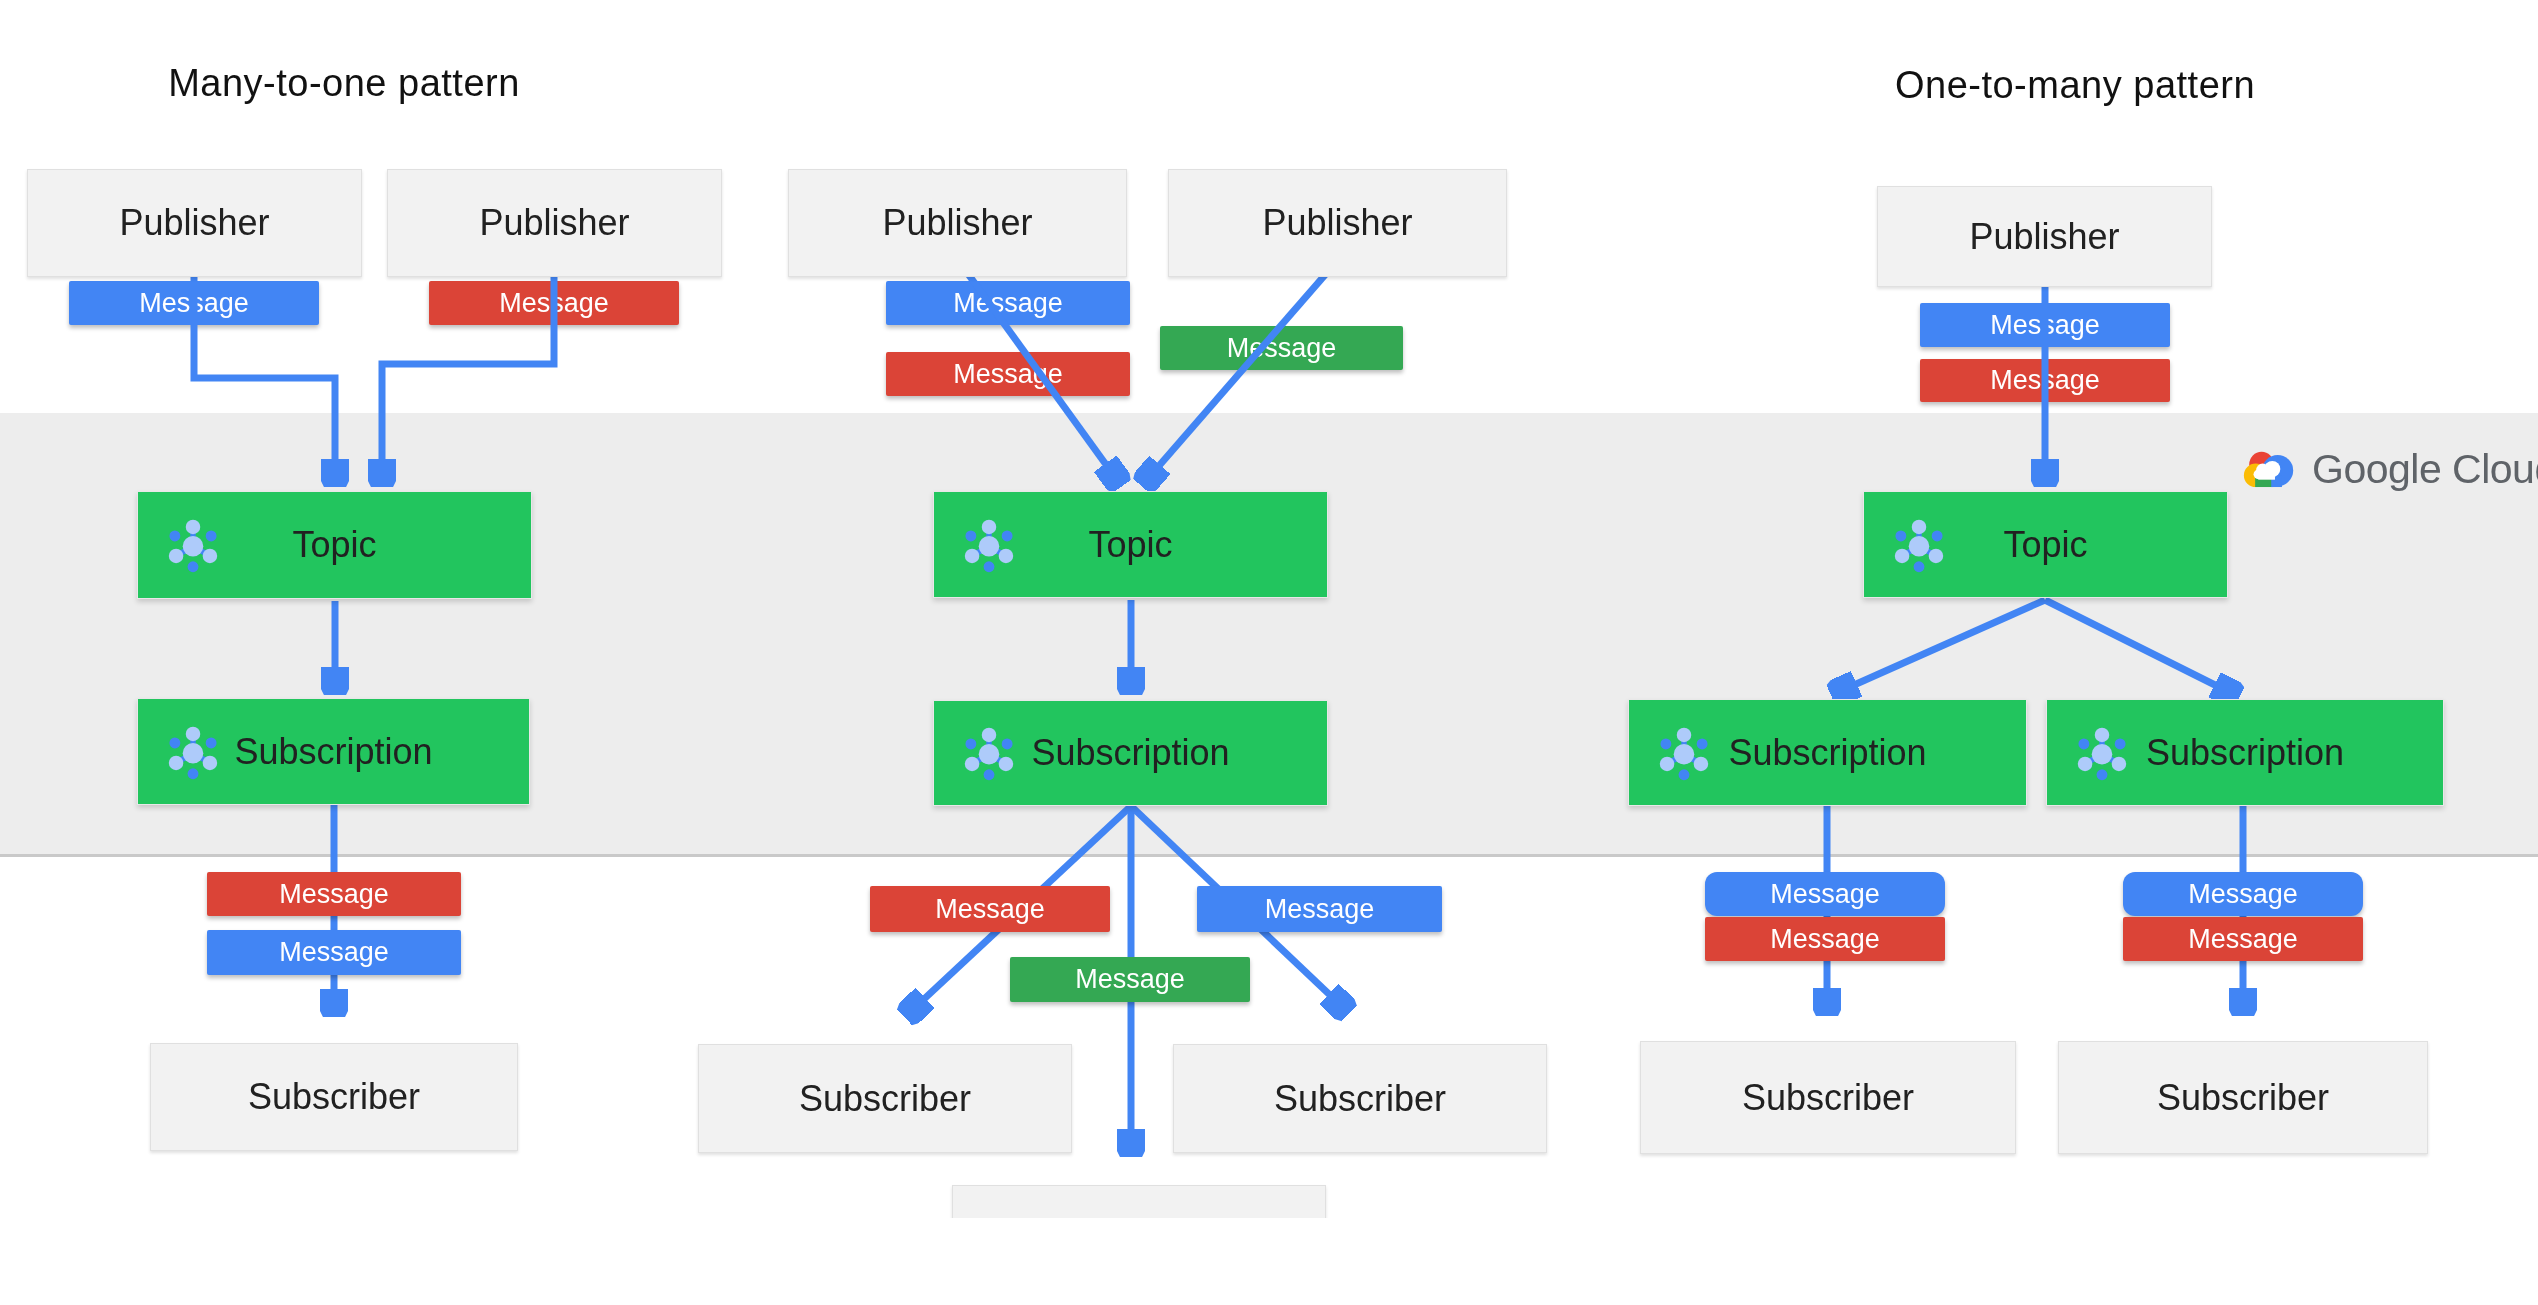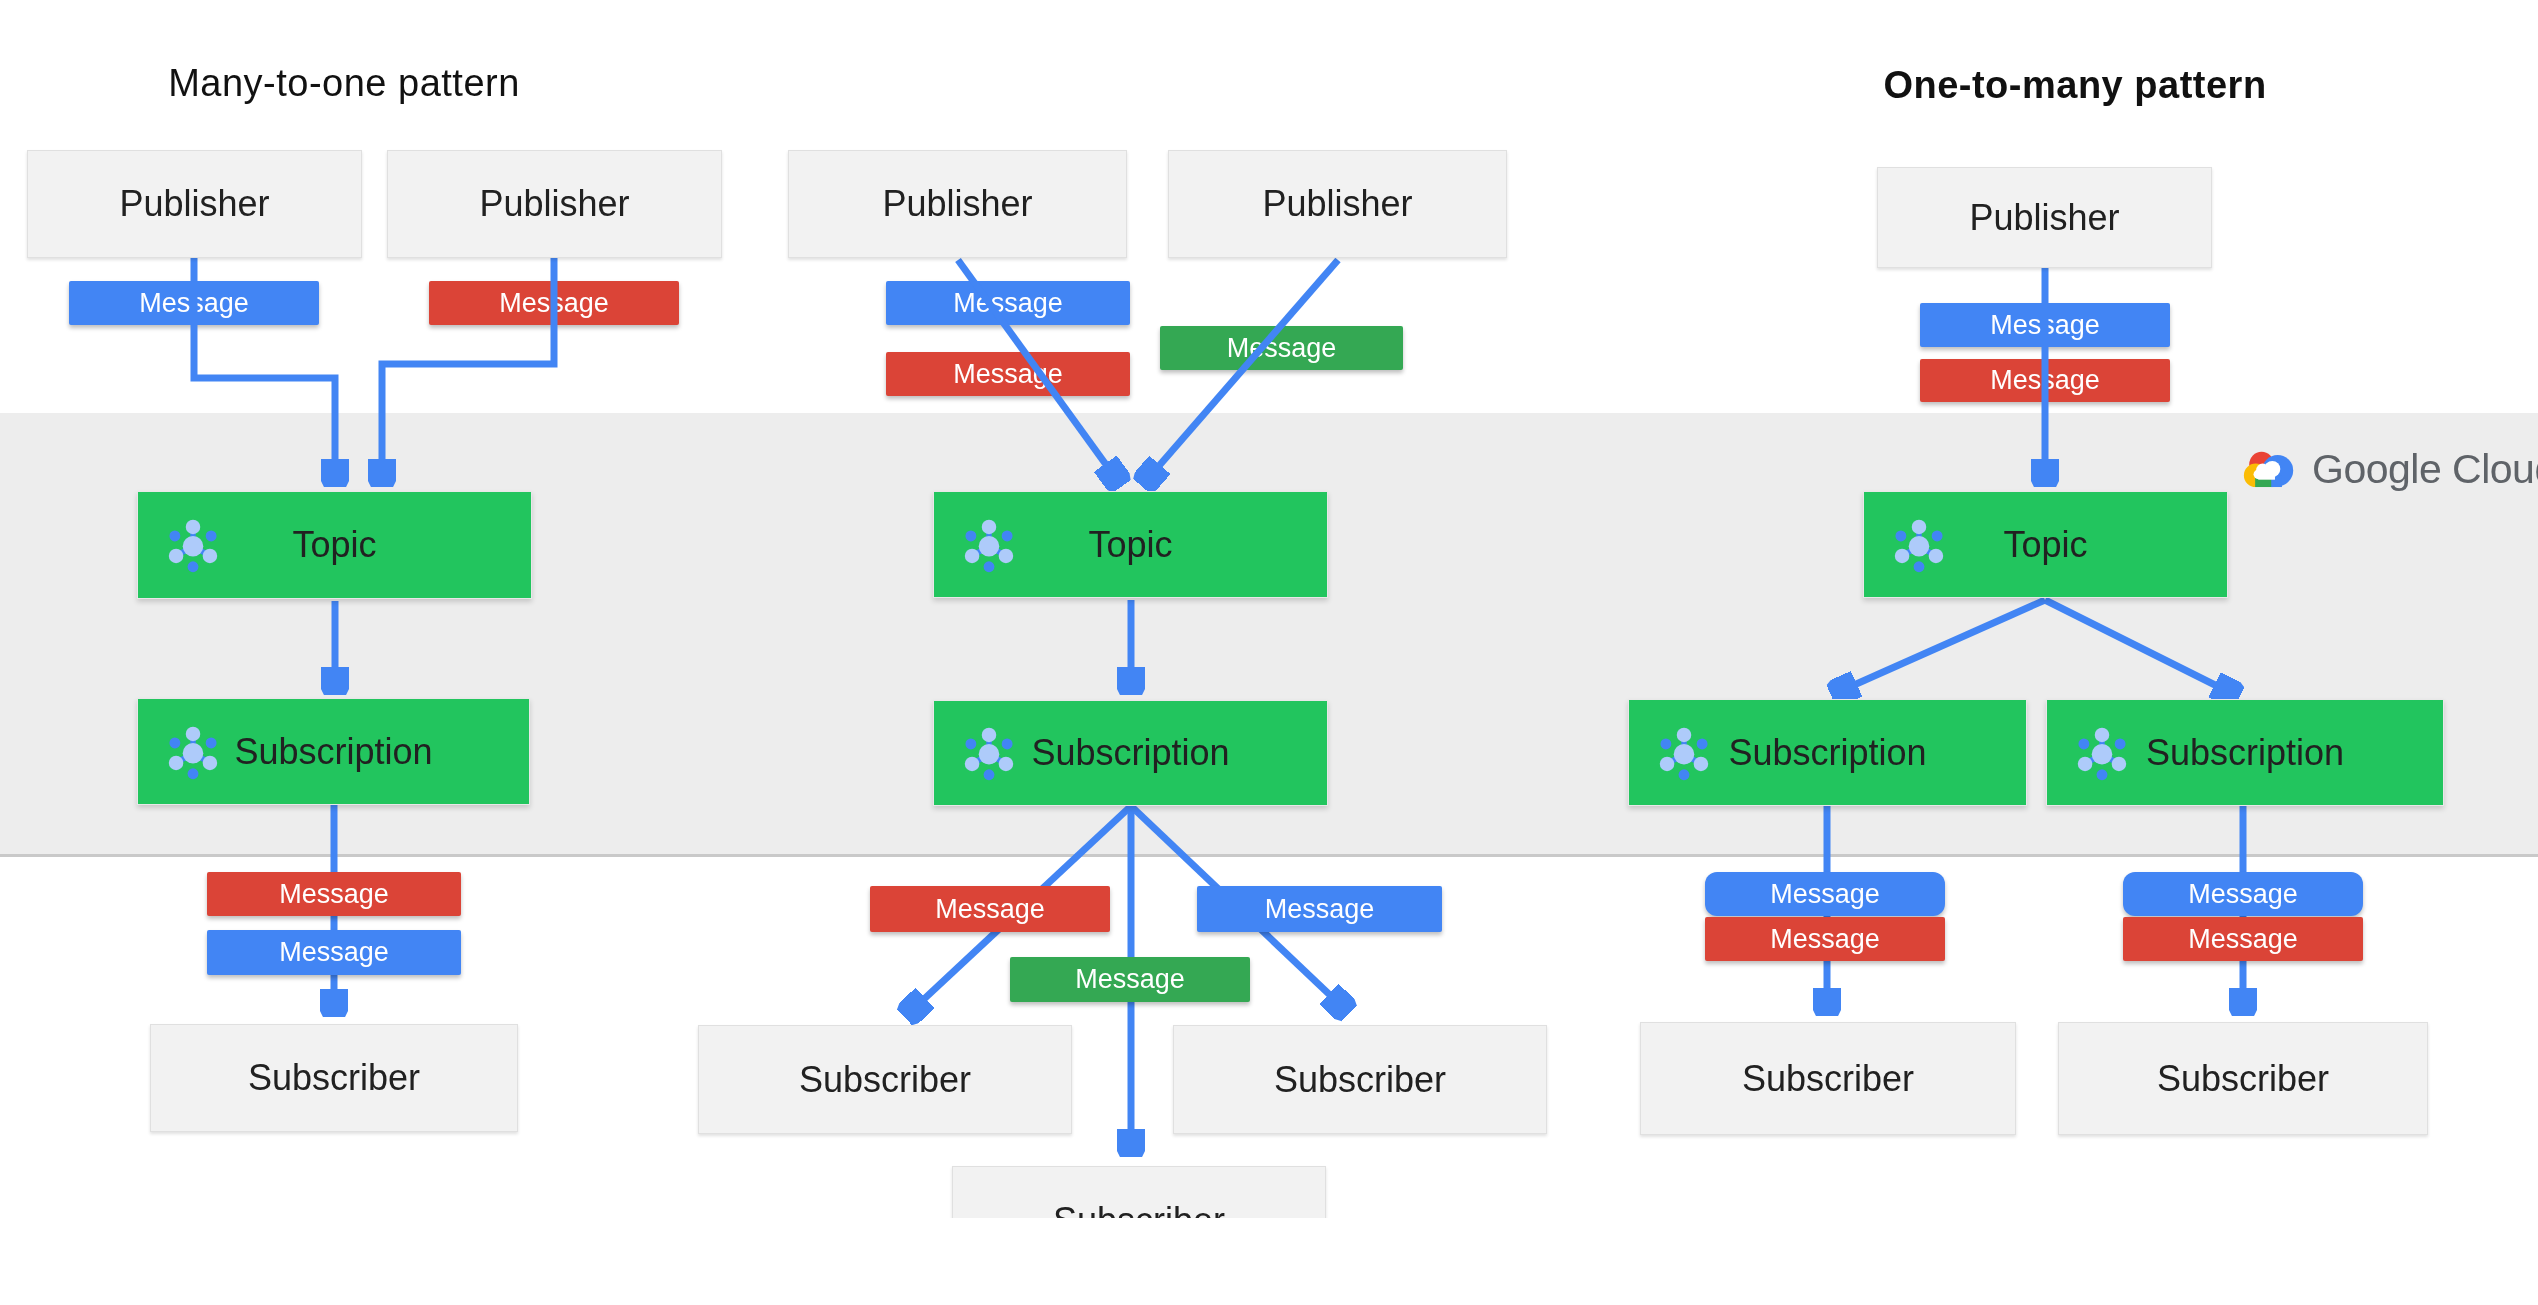--- a/index.html
+++ b/index.html
@@ -26,20 +26,21 @@
     position:absolute; transform:translateX(-50%); z-index:4;
     font-size:38px; color:var(--title); white-space:pre; letter-spacing:.5px;
   }
   .node{
     position:absolute; display:flex; align-items:center; justify-content:center;
     font-size:36px; color:var(--label); z-index:4; box-sizing:border-box;
   }
   .gray{
     background:var(--grayBoxFill); border:1px solid var(--grayBoxBorder);
     box-shadow:0 2px 3px rgba(0,0,0,.12);
+    margin-top:19px;
   }
   .white{
     background:#22c55e; border:1px solid var(--whiteBoxBorder);
     box-shadow:0 3px 5px rgba(0,0,0,.16);
   }
   .icon{position:absolute; left:26px; top:50%; transform:translateY(-50%); width:58px; height:58px;}
   .msg{
     position:absolute; display:flex; align-items:center; justify-content:center;
     color:#fff; font-size:27px; box-shadow:0 3px 4px rgba(0,0,0,.25);
     border-radius:2px; box-sizing:border-box;
@@ -219,21 +220,21 @@
   <div class="node gray" style="left:698px; top:1025px; width:374px; height:109px;">
     <span>Subscriber</span>
   </div>
   <div class="node gray" style="left:1173px; top:1025px; width:374px; height:109px;">
     <span>Subscriber</span>
   </div>
   <div class="node gray" style="left:952px; top:1166px; width:374px; height:109px;">
     <span>Subscriber</span>
   </div>
 
-  <div class="ptitle" style="left:2075px; top:64px;font-weight:bold;">One-to-many pattern</div>
+  <div class="ptitle" style="left:2075px; top:64px;">One-to-many pattern</div>
 
   <div class="node gray" style="left:1877px; top:167px; width:335px; height:101px;">
     <span>Publisher</span>
   </div>
 
   <div class="msg top" style="left:1920px; top:303px; width:250px; height:44px;" data-color="blue">
     <span>Message</span>
   </div>
   <div class="msg top" style="left:1920px; top:359px; width:250px; height:43px;" data-color="red">
     <span>Message</span>

